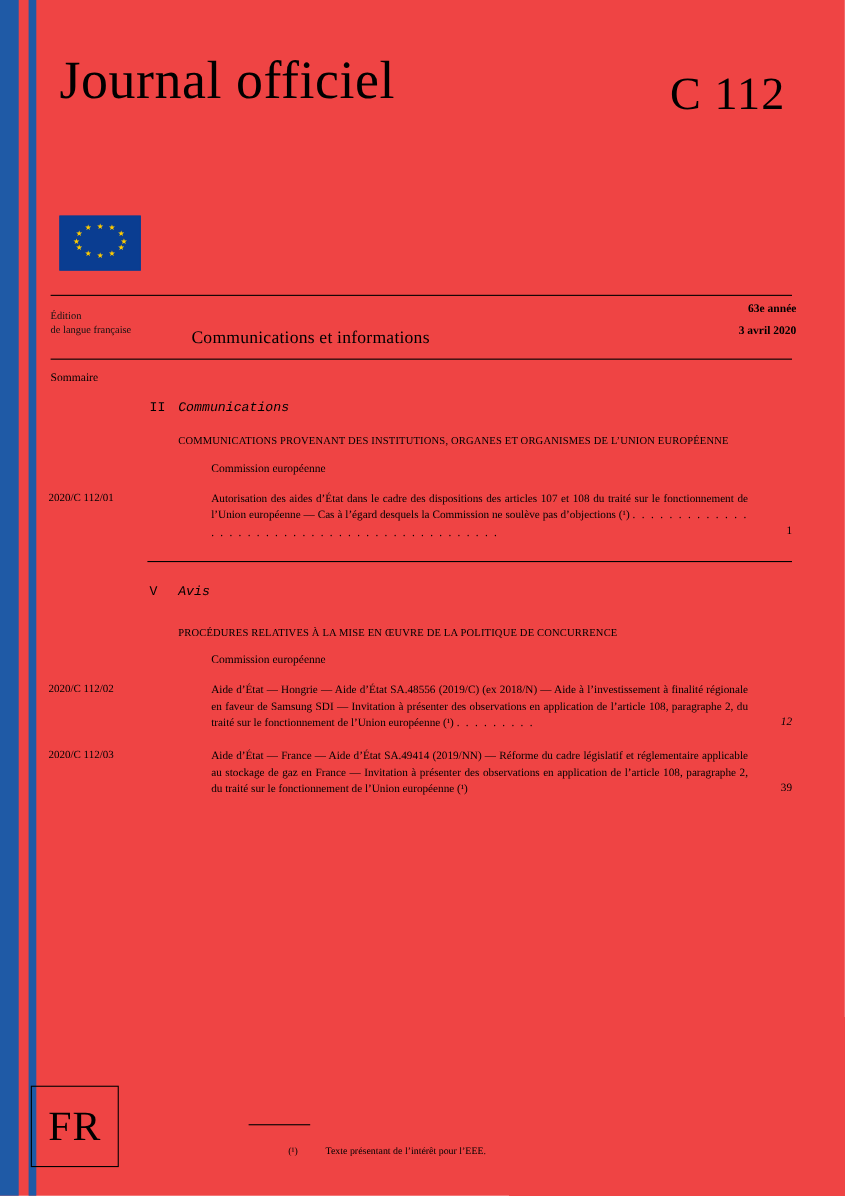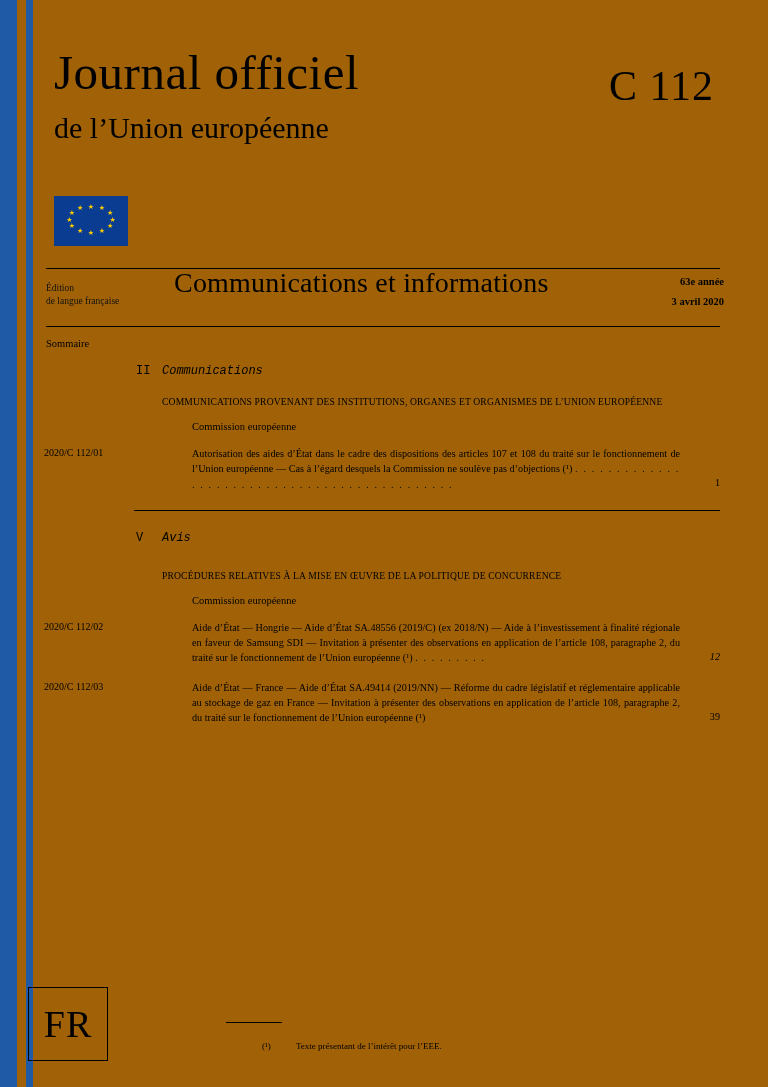--- a/index.html
+++ b/index.html
@@ -11,21 +11,21 @@
     width: 768px;
     height: 1087px;
     position: relative;
     font-family: "Liberation Serif", serif;
     color: #000000;
     overflow: hidden;
   }
   .page {
     position: absolute;
     inset: 0;
-    background: #a16207;
+    background: #ef4444;
   }
   
   .bar-outer {
     position: absolute;
     left: 0;
     top: 0;
     width: 17px;
     height: 1087px;
     background: #1f5aa6;
   }
@@ -100,22 +100,22 @@
     position: absolute;
     left: 2px;
     top: 282px;
     font-size: 9.5px;
     line-height: 1.35;
     color: #111;
   }
   .ci-title {
     position: absolute;
     left: 130px;
-    top: 267px;
-    font-size: 28px;
+    top: 299px;
+    font-size: 16px;
     letter-spacing: 0.2px;
   }
   .year-date {
     position: absolute;
     right: 0px;
     top: 272px;
     text-align: right;
     font-size: 10.5px;
     line-height: 1.9;
     font-weight: bold;
@@ -244,21 +244,20 @@
 
 <div class="page">
 
   <div class="bar-outer"></div>
   <div class="bar-inner"></div>
 
   <div class="content">
 
     <div class="masthead">
       <div class="jo-title">Journal officiel</div>
-      <div class="jo-sub">de l’Union européenne</div>
       <div class="issue-code">C 112</div>
     </div>
 
     <div class="flag">
       <span class="star" style="left:50%; top:20%">★</span>
       <span class="star" style="left:65%; top:23.5%">★</span>
       <span class="star" style="left:76.5%; top:33%">★</span>
       <span class="star" style="left:80%; top:47%">★</span>
       <span class="star" style="left:76.5%; top:61%">★</span>
       <span class="star" style="left:65%; top:70.5%">★</span>

